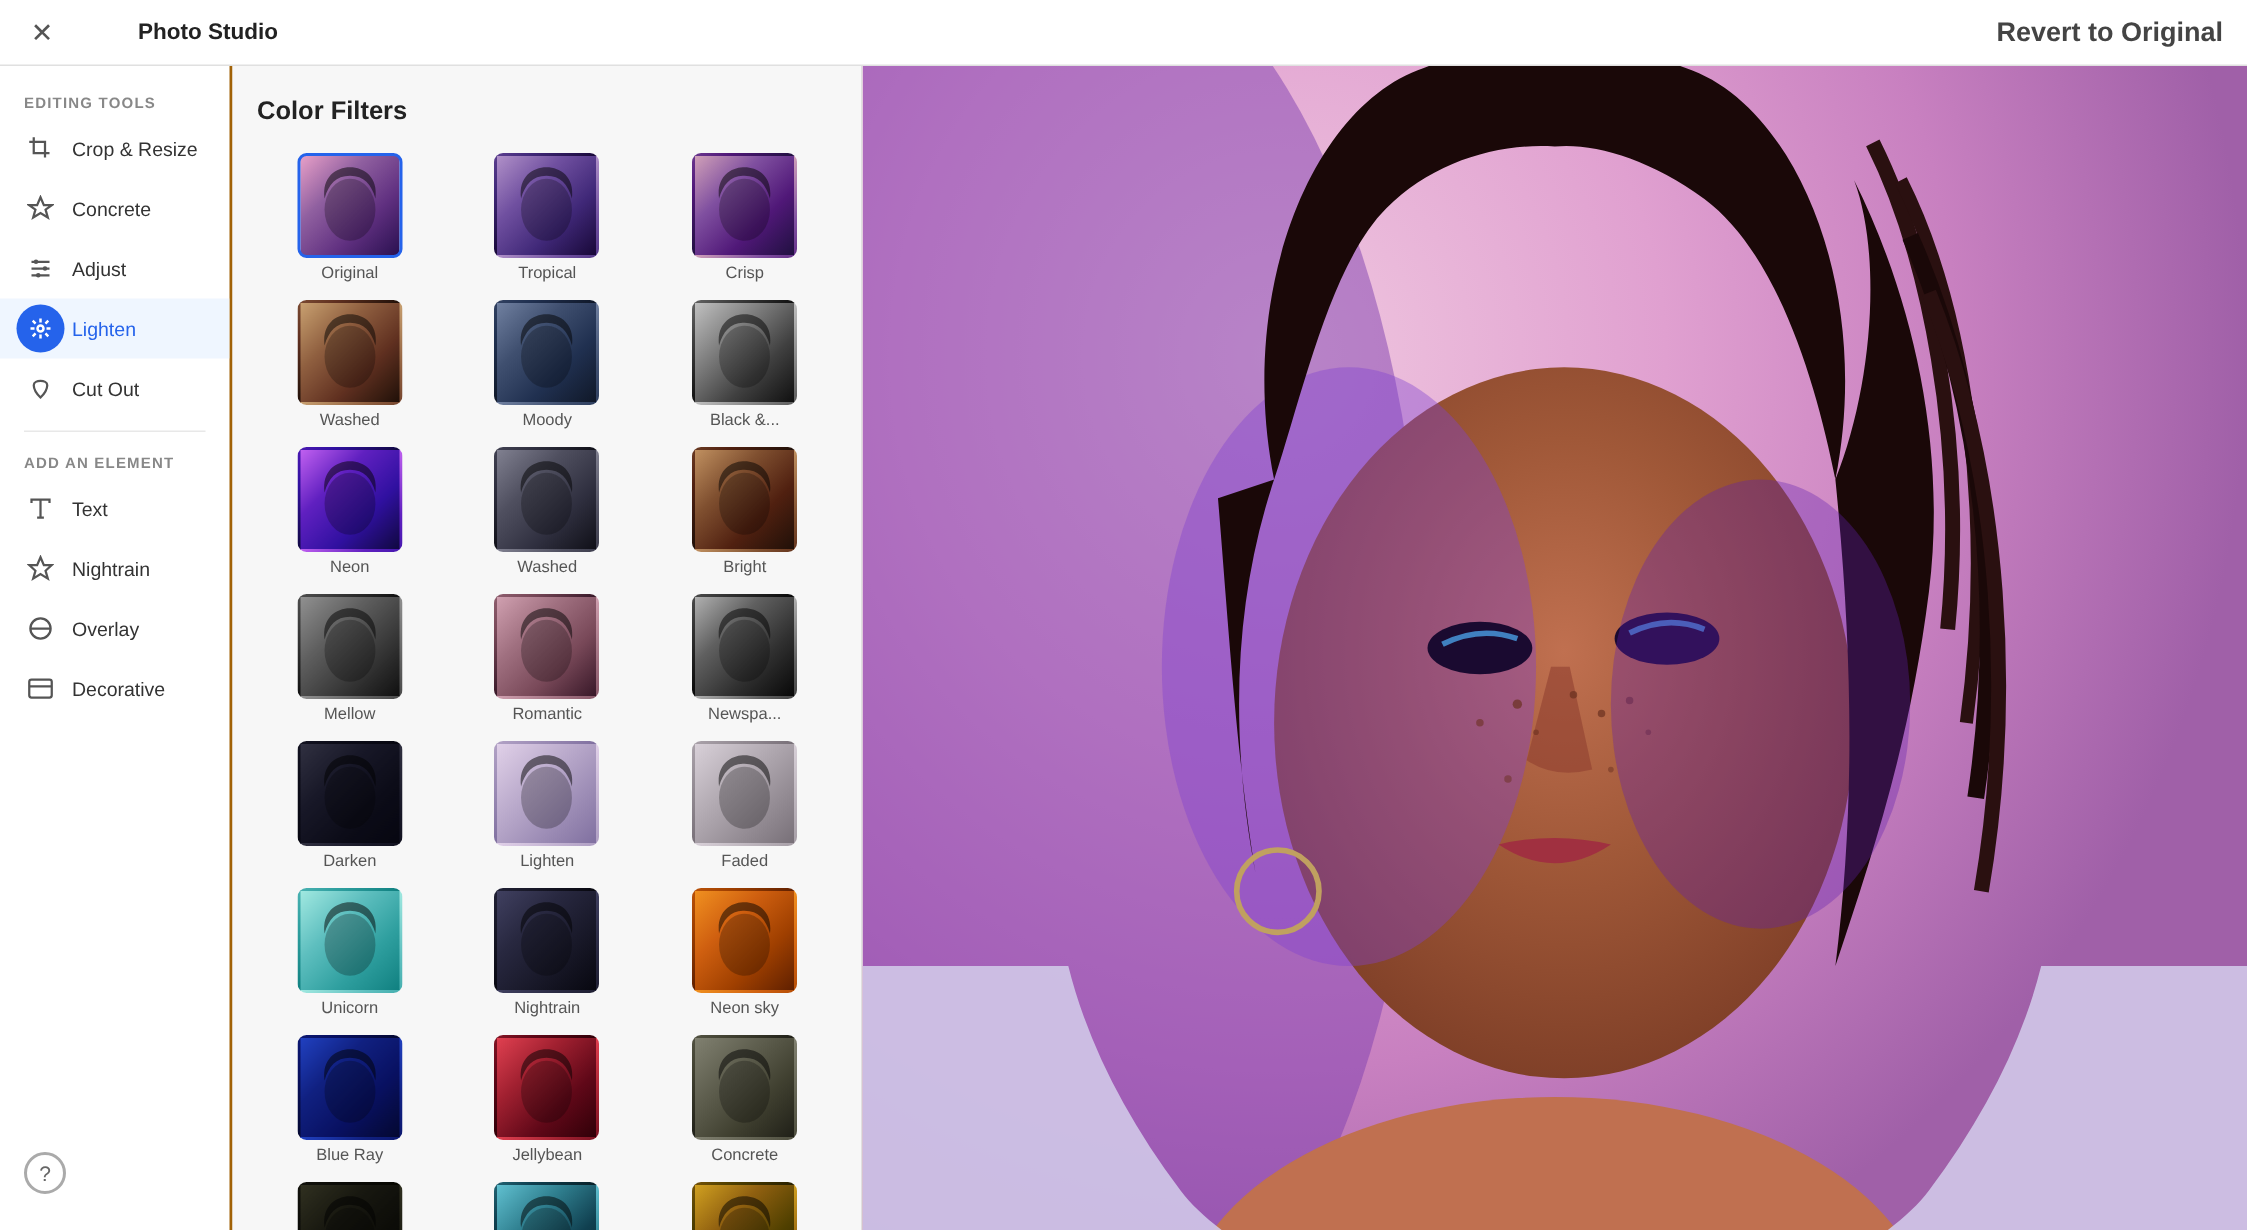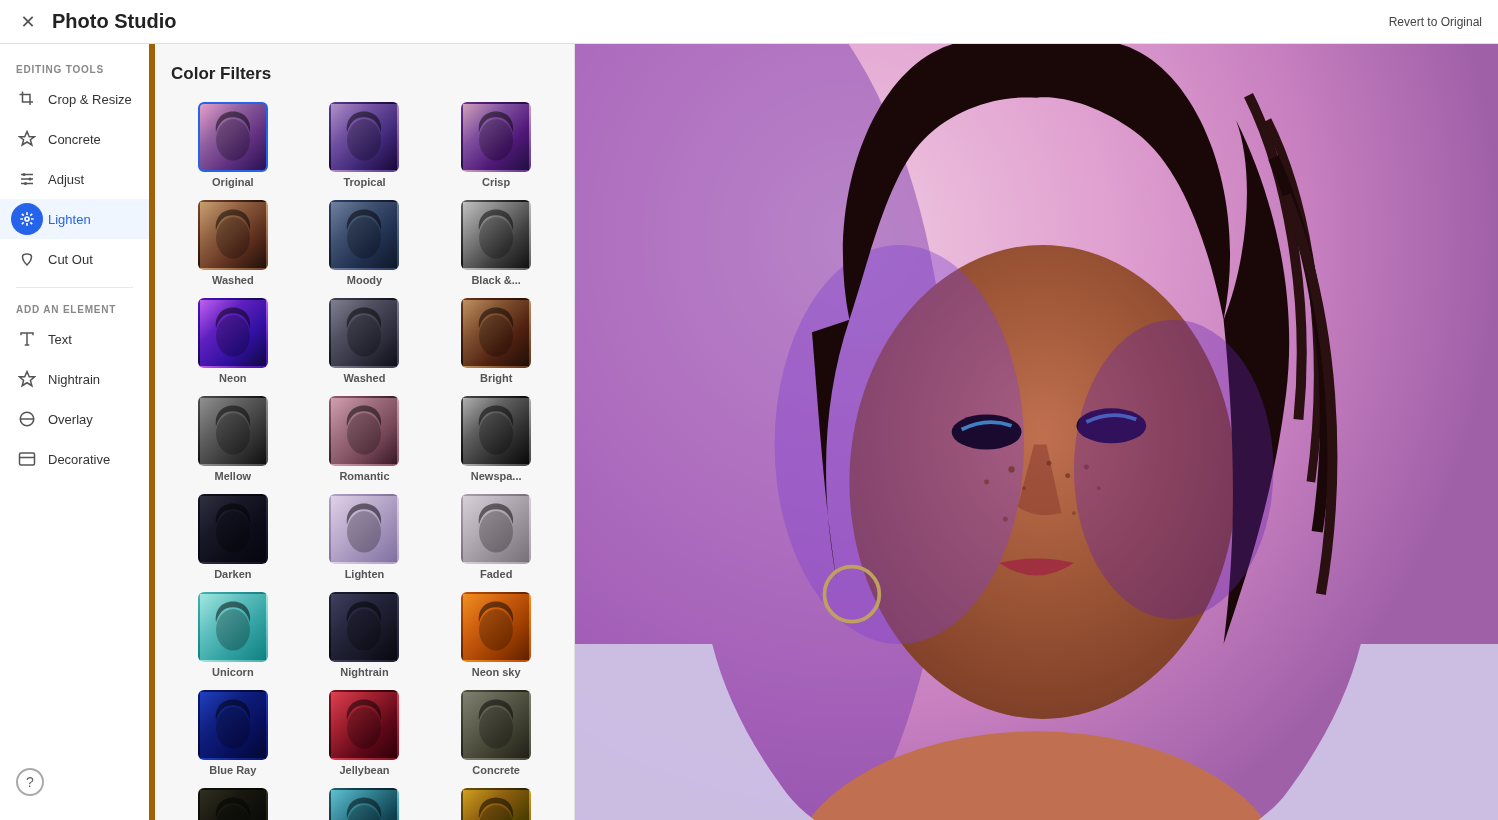--- a/index.html
+++ b/index.html
@@ -5,30 +5,30 @@
     * { box-sizing: border-box; margin: 0; padding: 0; }
     body { font-family: -apple-system, BlinkMacSystemFont, 'Segoe UI', sans-serif; background: #f0f0f0; display: flex; flex-direction: column; height: 820px; width: 1498px; overflow: hidden; }
 
     
     .topbar {
       display: flex; align-items: center; justify-content: space-between;
       background: #fff; border-bottom: 1px solid #e0e0e0;
       height: 44px; padding: 0 16px; flex-shrink: 0;
     }
     .topbar-left { display: flex; align-items: center; gap: 12px; }
-    .topbar-title { font-size: 20px; font-weight: 600; color: #222; }
+    .topbar-title { font-size: 15px; font-weight: 600; color: #222; margin-left: 40px; }
     .close-btn { width: 24px; height: 24px; display: flex; align-items: center; justify-content: center; cursor: pointer; color: #555; font-size: 18px; }
-    .revert-btn { font-size: 12px; color: #444; cursor: pointer; background: none; border: none; }
+    .revert-btn { font-size: 18px; color: #444; cursor: pointer; background: none; border: none; font-weight: bold; }
 
     
     .main { display: flex; flex: 1; overflow: hidden; }
 
     
     .sidebar {
-      width: 155px; background: #fff; border-right: 6px solid #a16207;
+      width: 155px; background: #fff; border-right: 2px solid #a16207;
       display: flex; flex-direction: column; padding: 12px 0; flex-shrink: 0;
       overflow-y: auto;
     }
     .sidebar-section-label {
       font-size: 10px; font-weight: 700; color: #888; letter-spacing: 0.08em;
       padding: 8px 16px 4px; text-transform: uppercase;
     }
     .sidebar-item {
       display: flex; align-items: center; gap: 10px;
       padding: 9px 16px; cursor: pointer; color: #333; font-size: 13px;
@@ -56,21 +56,21 @@
       flex: 1;
       scrollbar-width: thin;
       scrollbar-color: #c0c0c0 transparent;
     }
     .filters-panel-inner::-webkit-scrollbar { width: 5px; }
     .filters-panel-inner::-webkit-scrollbar-thumb { background: #c0c0c0; border-radius: 3px; }
     .filters-title { font-size: 17px; font-weight: 700; color: #222; margin-bottom: 16px; }
     .filters-grid { display: grid; grid-template-columns: repeat(3, 1fr); gap: 8px; }
     .filter-item {
       display: flex; flex-direction: column; align-items: center; cursor: pointer;
-      border-radius: 6px; padding: 2px; gap: 4px; font-weight: bold;
+      border-radius: 6px; padding: 2px; gap: 4px;
     }
     .filter-thumb {
       width: 70px; height: 70px; border-radius: 6px; overflow: hidden;
       border: 2px solid transparent;
       display: flex; align-items: center; justify-content: center;
       position: relative;
     }
     .filter-thumb.selected { border-color: #2563eb; }
     .filter-thumb svg { width: 100%; height: 100%; }
     .filter-label { font-size: 11px; color: #555; text-align: center; }

